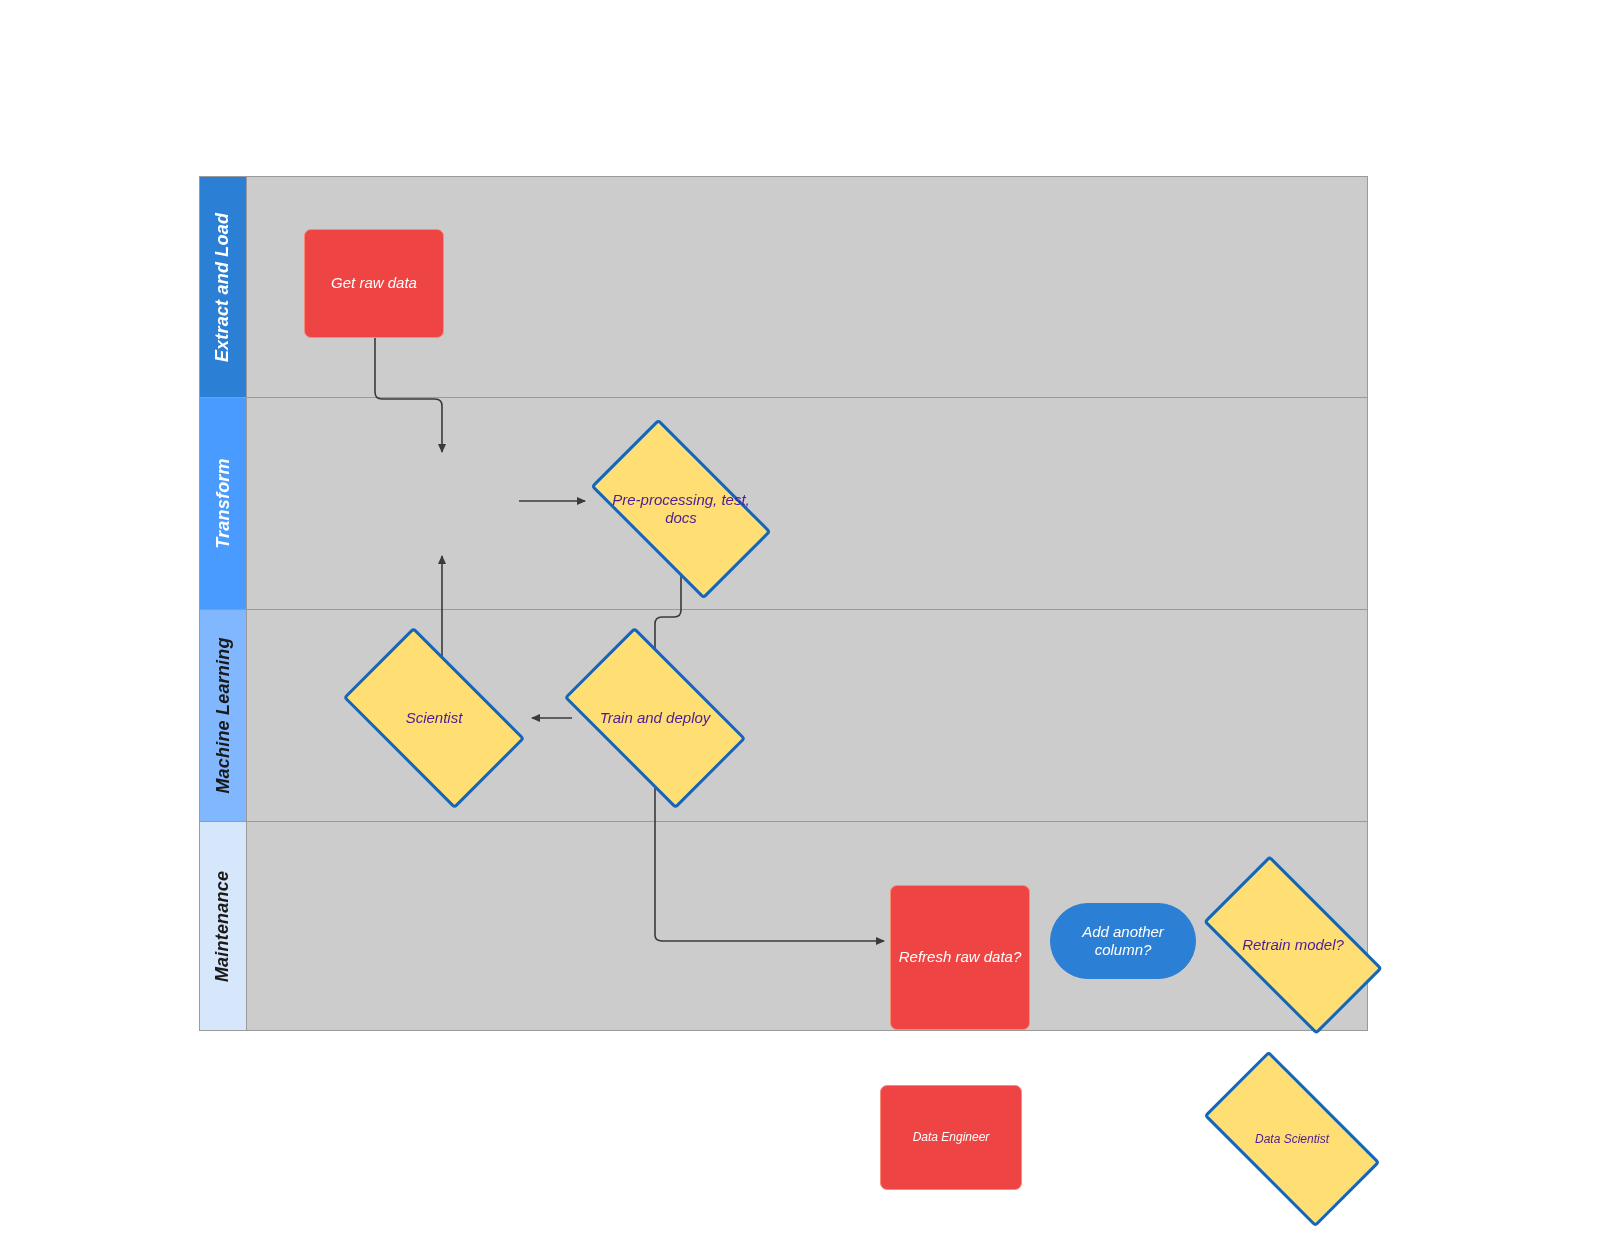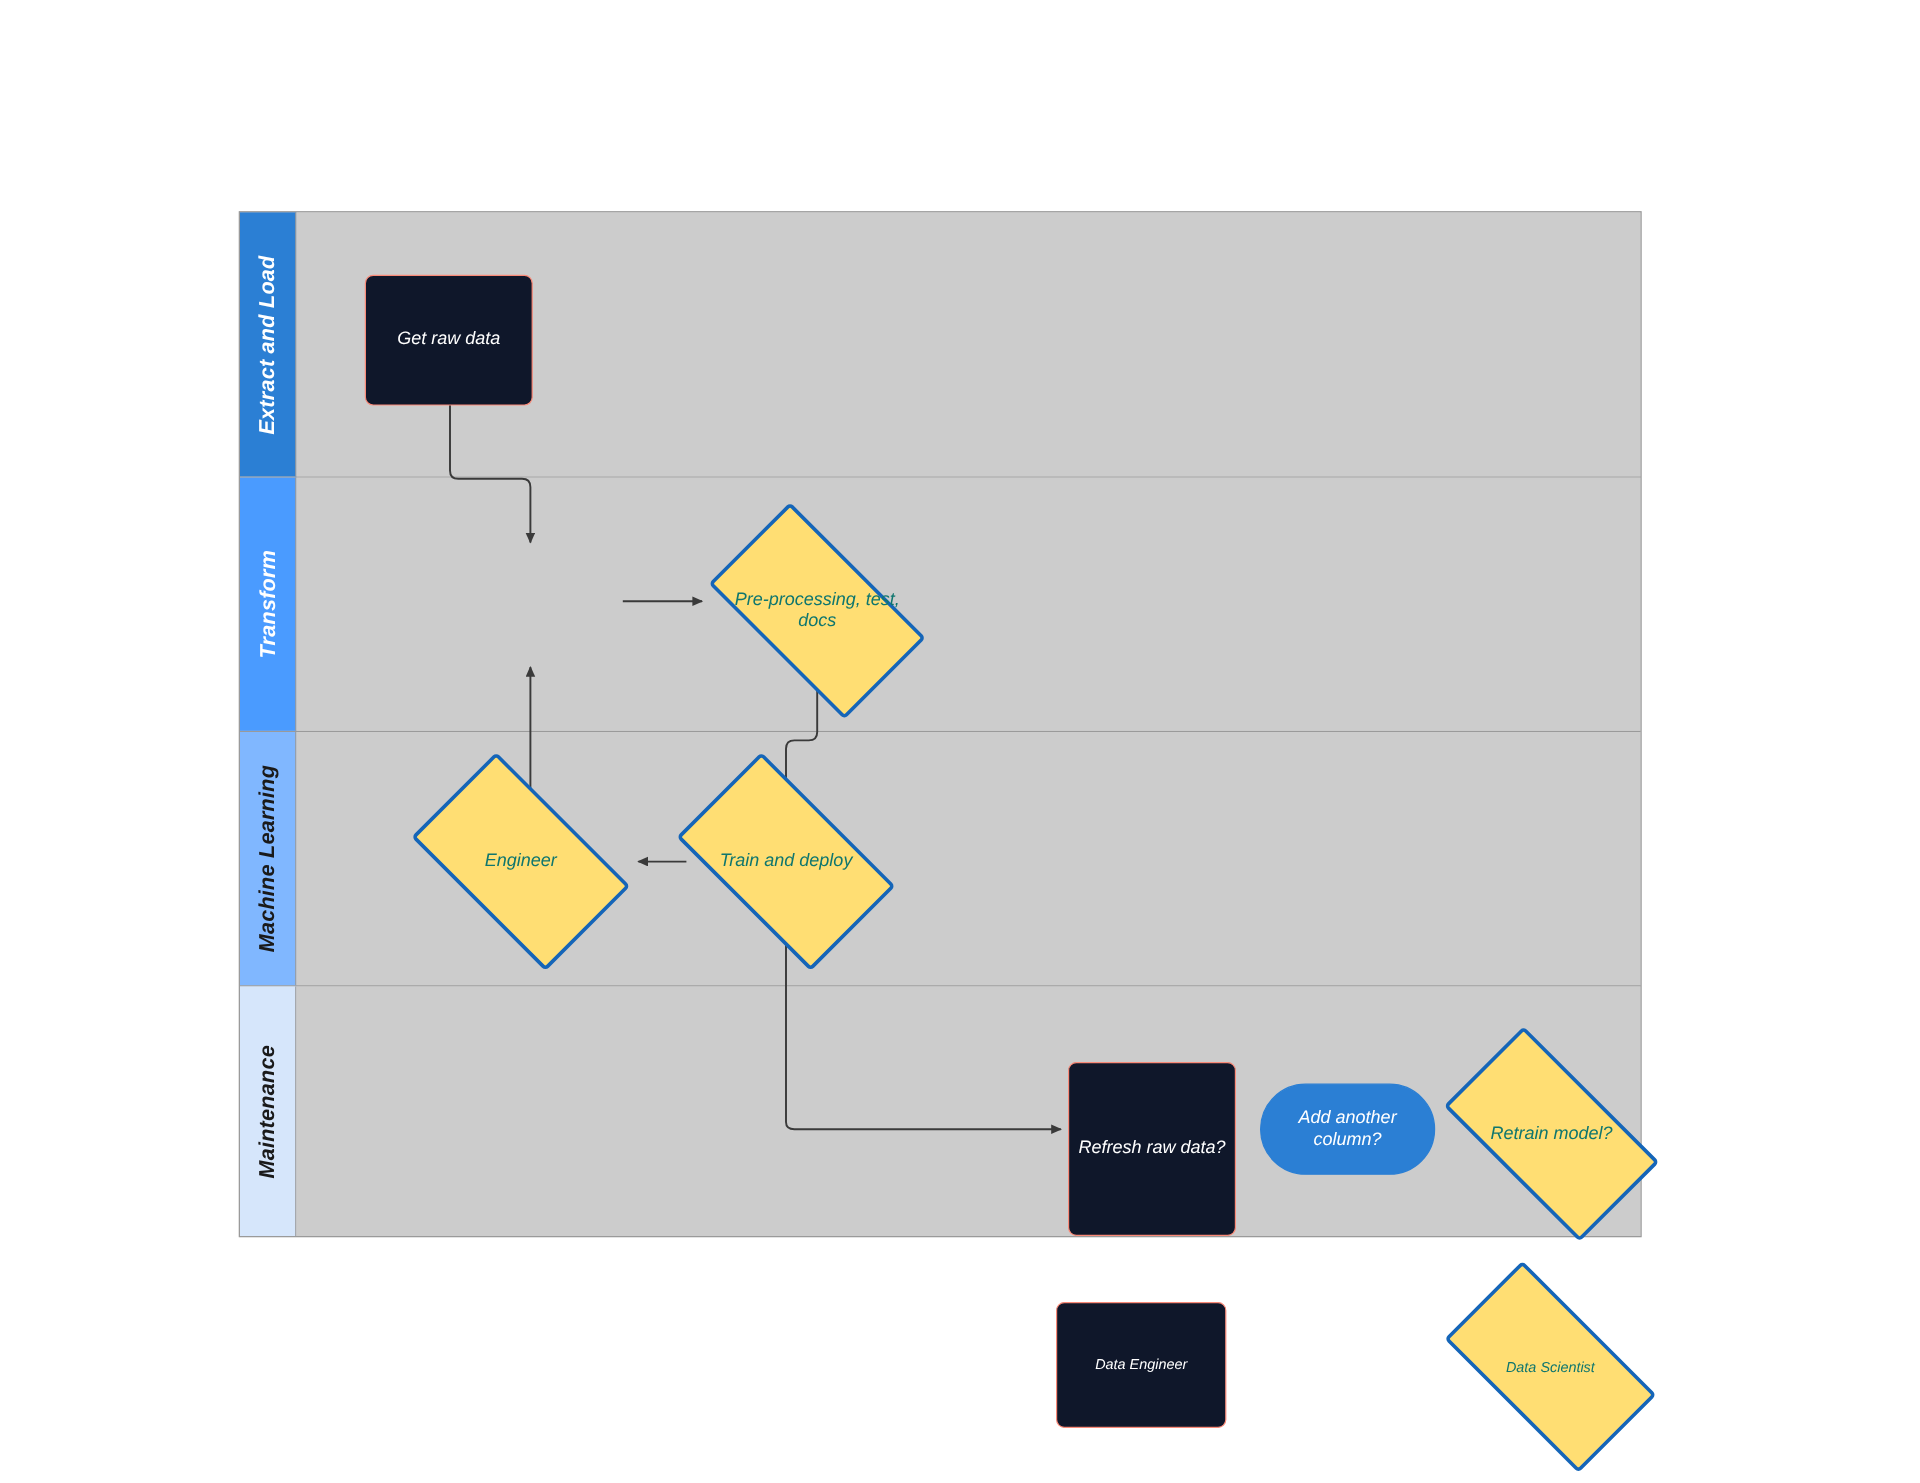--- a/index.html
+++ b/index.html
@@ -76,35 +76,35 @@
     justify-content: center;
     text-align: center;
     font-style: italic;
     font-size: 15px;
     line-height: 1.22;
     z-index: 6;
   }
   .node .lbl { display: block; padding: 0 6px; }
 
   .shape-rect {
-    background: #0f172a;
+    background: #ef4444;
     border: 1px solid #fa8a78;
     border-radius: 7px;
     color: #ffffff;
   }
   .shape-pill {
     background: #2b7fd4;
     border: 1px solid #2b7fd4;
     border-radius: 999px;
     color: #ffffff;
   }
   .shape-diamond {
     background: transparent;
     border: none;
-    color: #0f766e;
+    color: #4c1d95;
   }
   .shape-diamond .dia-bg {
     position: absolute;
     left: 0; top: 0; right: 0; bottom: 0;
     background: #ffde73;
     border: 3px solid #1565b8;
     box-sizing: border-box;
     transform: rotate(45deg);
     border-radius: 4px;
     z-index: -1;
@@ -193,21 +193,21 @@
   </div>
 
 
   <div class="node shape-diamond" style="left:601px; top:461px; width:160px; height:96px;">
     <div class="dia-bg"></div>
     <span class="lbl">Pre-processing, test, docs</span>
   </div>
 
   <div class="node shape-diamond" style="left:355px; top:668px; width:158px; height:100px;">
     <div class="dia-bg"></div>
-    <span class="lbl">Engineer</span>
+    <span class="lbl">Scientist</span>
   </div>
 
   <div class="node shape-diamond" style="left:576px; top:668px; width:158px; height:100px;">
     <div class="dia-bg"></div>
     <span class="lbl">Train and deploy</span>
   </div>
 
   <div class="node shape-rect" style="left:890px; top:885px; width:140px; height:145px;">
     <span class="lbl">Refresh raw data?</span>
   </div>

